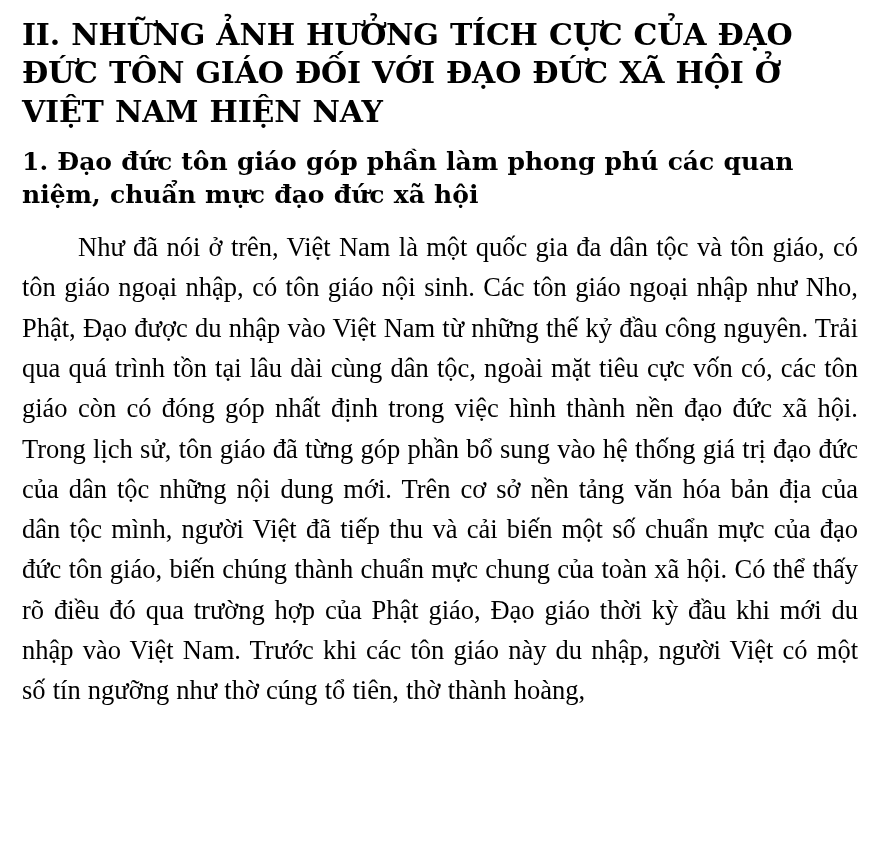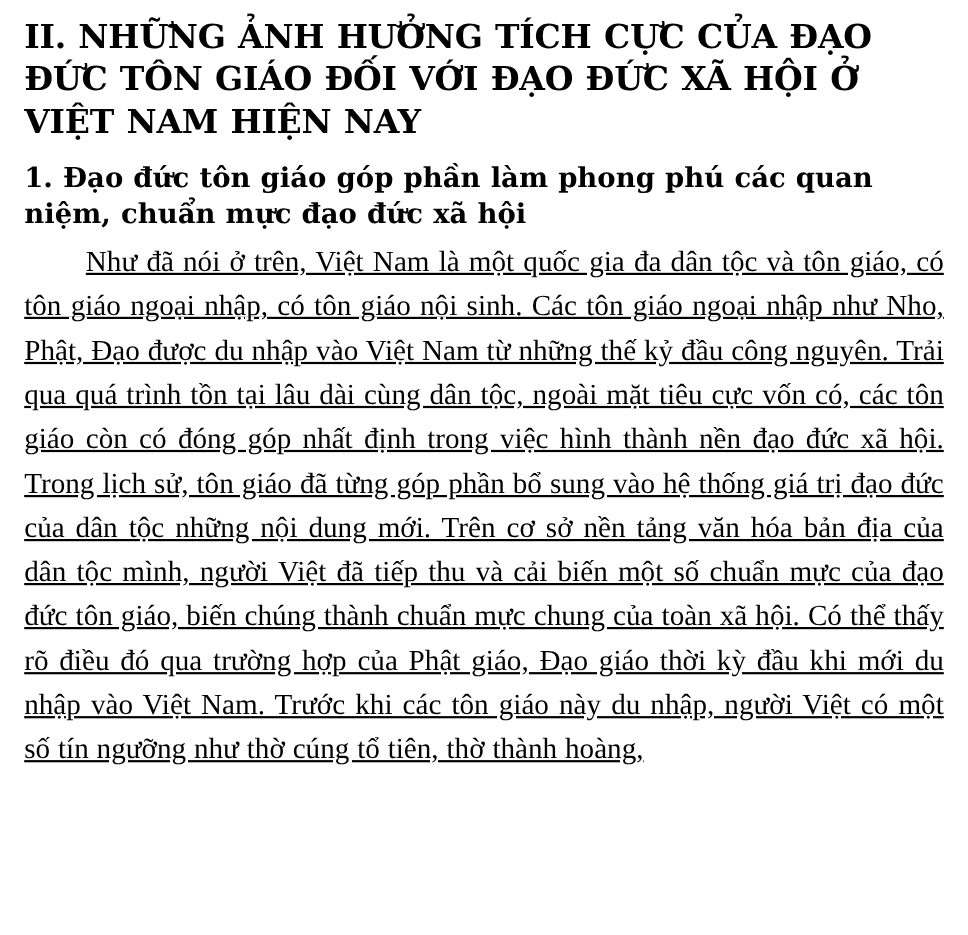--- a/index.html
+++ b/index.html
@@ -28,34 +28,33 @@
     letter-spacing: -0.2px;
     margin: 0 0 14px 0;
     text-align: left;
     word-spacing: 1px;
   }
   .sub-heading {
     font-family: "DejaVu Serif", "Liberation Serif", serif;
     font-weight: bold;
     font-size: 25px;
     line-height: 1.32;
-    margin: 0 0 6px 0;
+    margin: 0 0 16px 0;
     text-align: left;
     word-spacing: 0.5px;
   }
   .body-text p {
     font-family: "Liberation Serif", "DejaVu Serif", serif;
     font-size: 26.5px;
     line-height: 1.52;
     margin: 0;
     text-align: justify;
     text-justify: inter-word;
     text-indent: 56px;
     word-spacing: 0.5px;
-    text-decoration: underline;
   }
 </style>
 </head>
 <body>
 
 <div class="page">
 
   <h1 class="section-heading">II. NHỮNG ẢNH HƯỞNG TÍCH CỰC CỦA ĐẠO ĐỨC TÔN GIÁO ĐỐI VỚI ĐẠO ĐỨC XÃ HỘI Ở VIỆT NAM HIỆN NAY</h1>
 
   <h2 class="sub-heading">1. Đạo đức tôn giáo góp phần làm phong phú các quan niệm, chuẩn mực đạo đức xã hội</h2>

